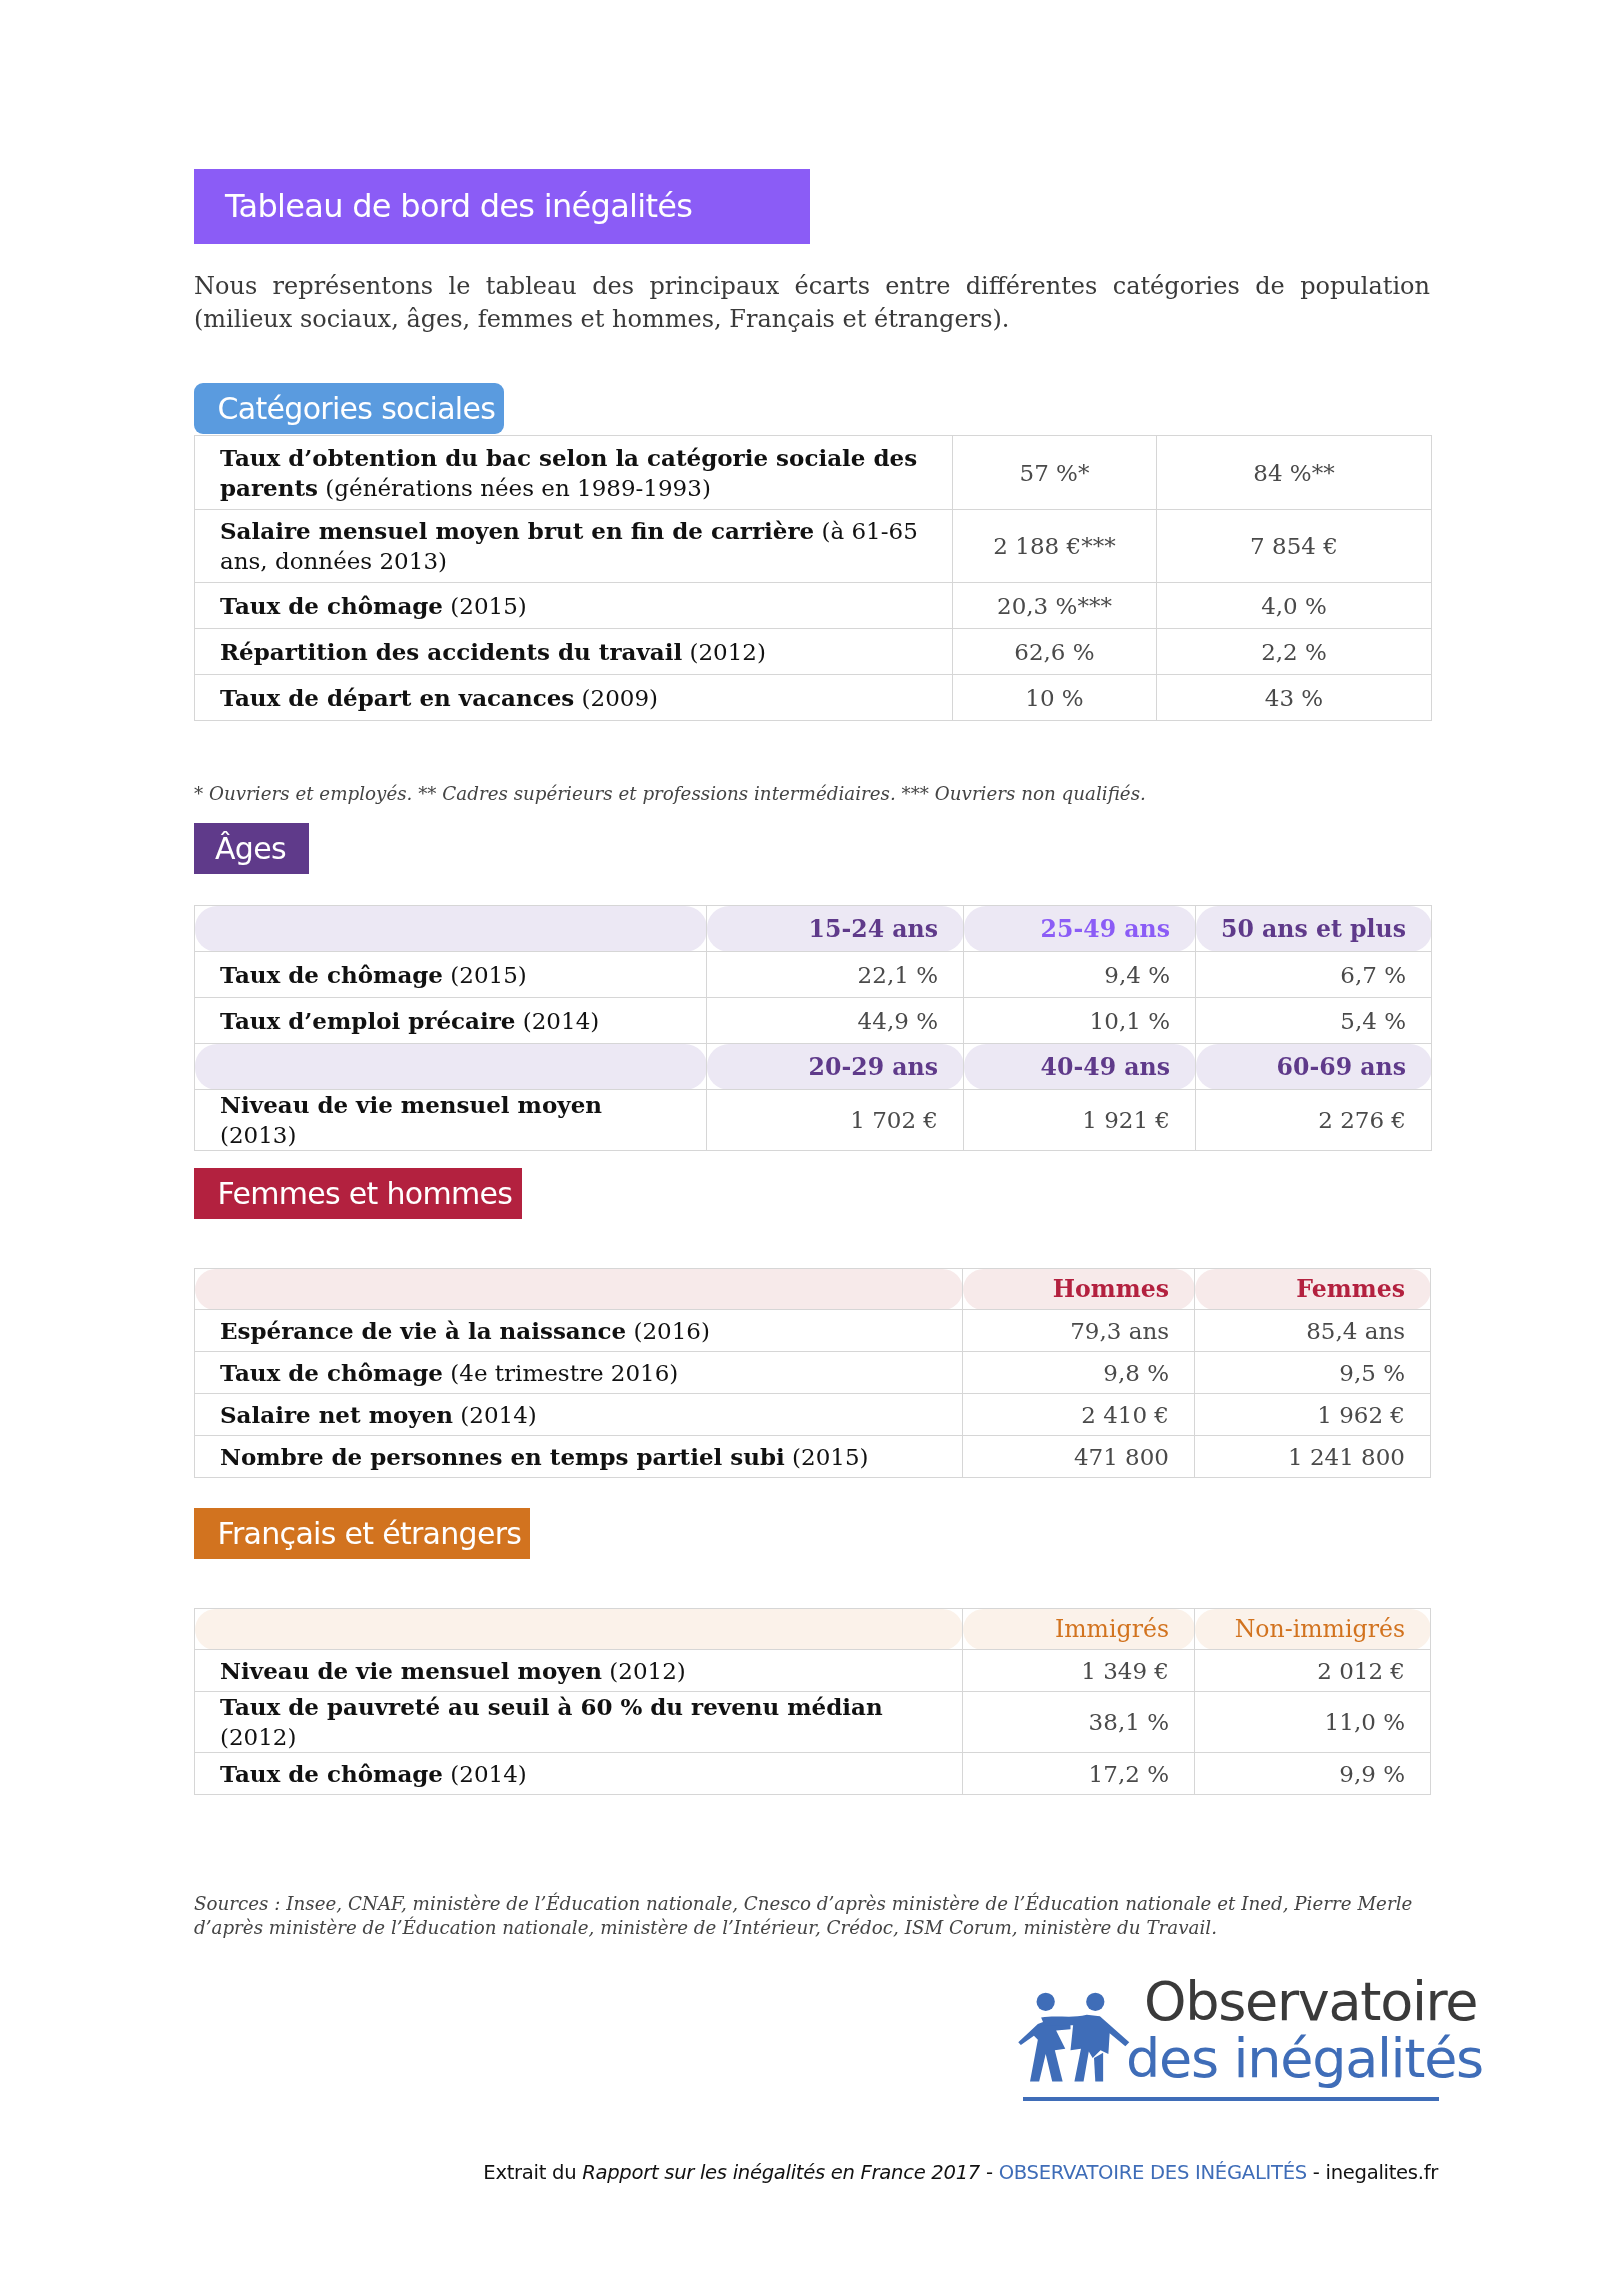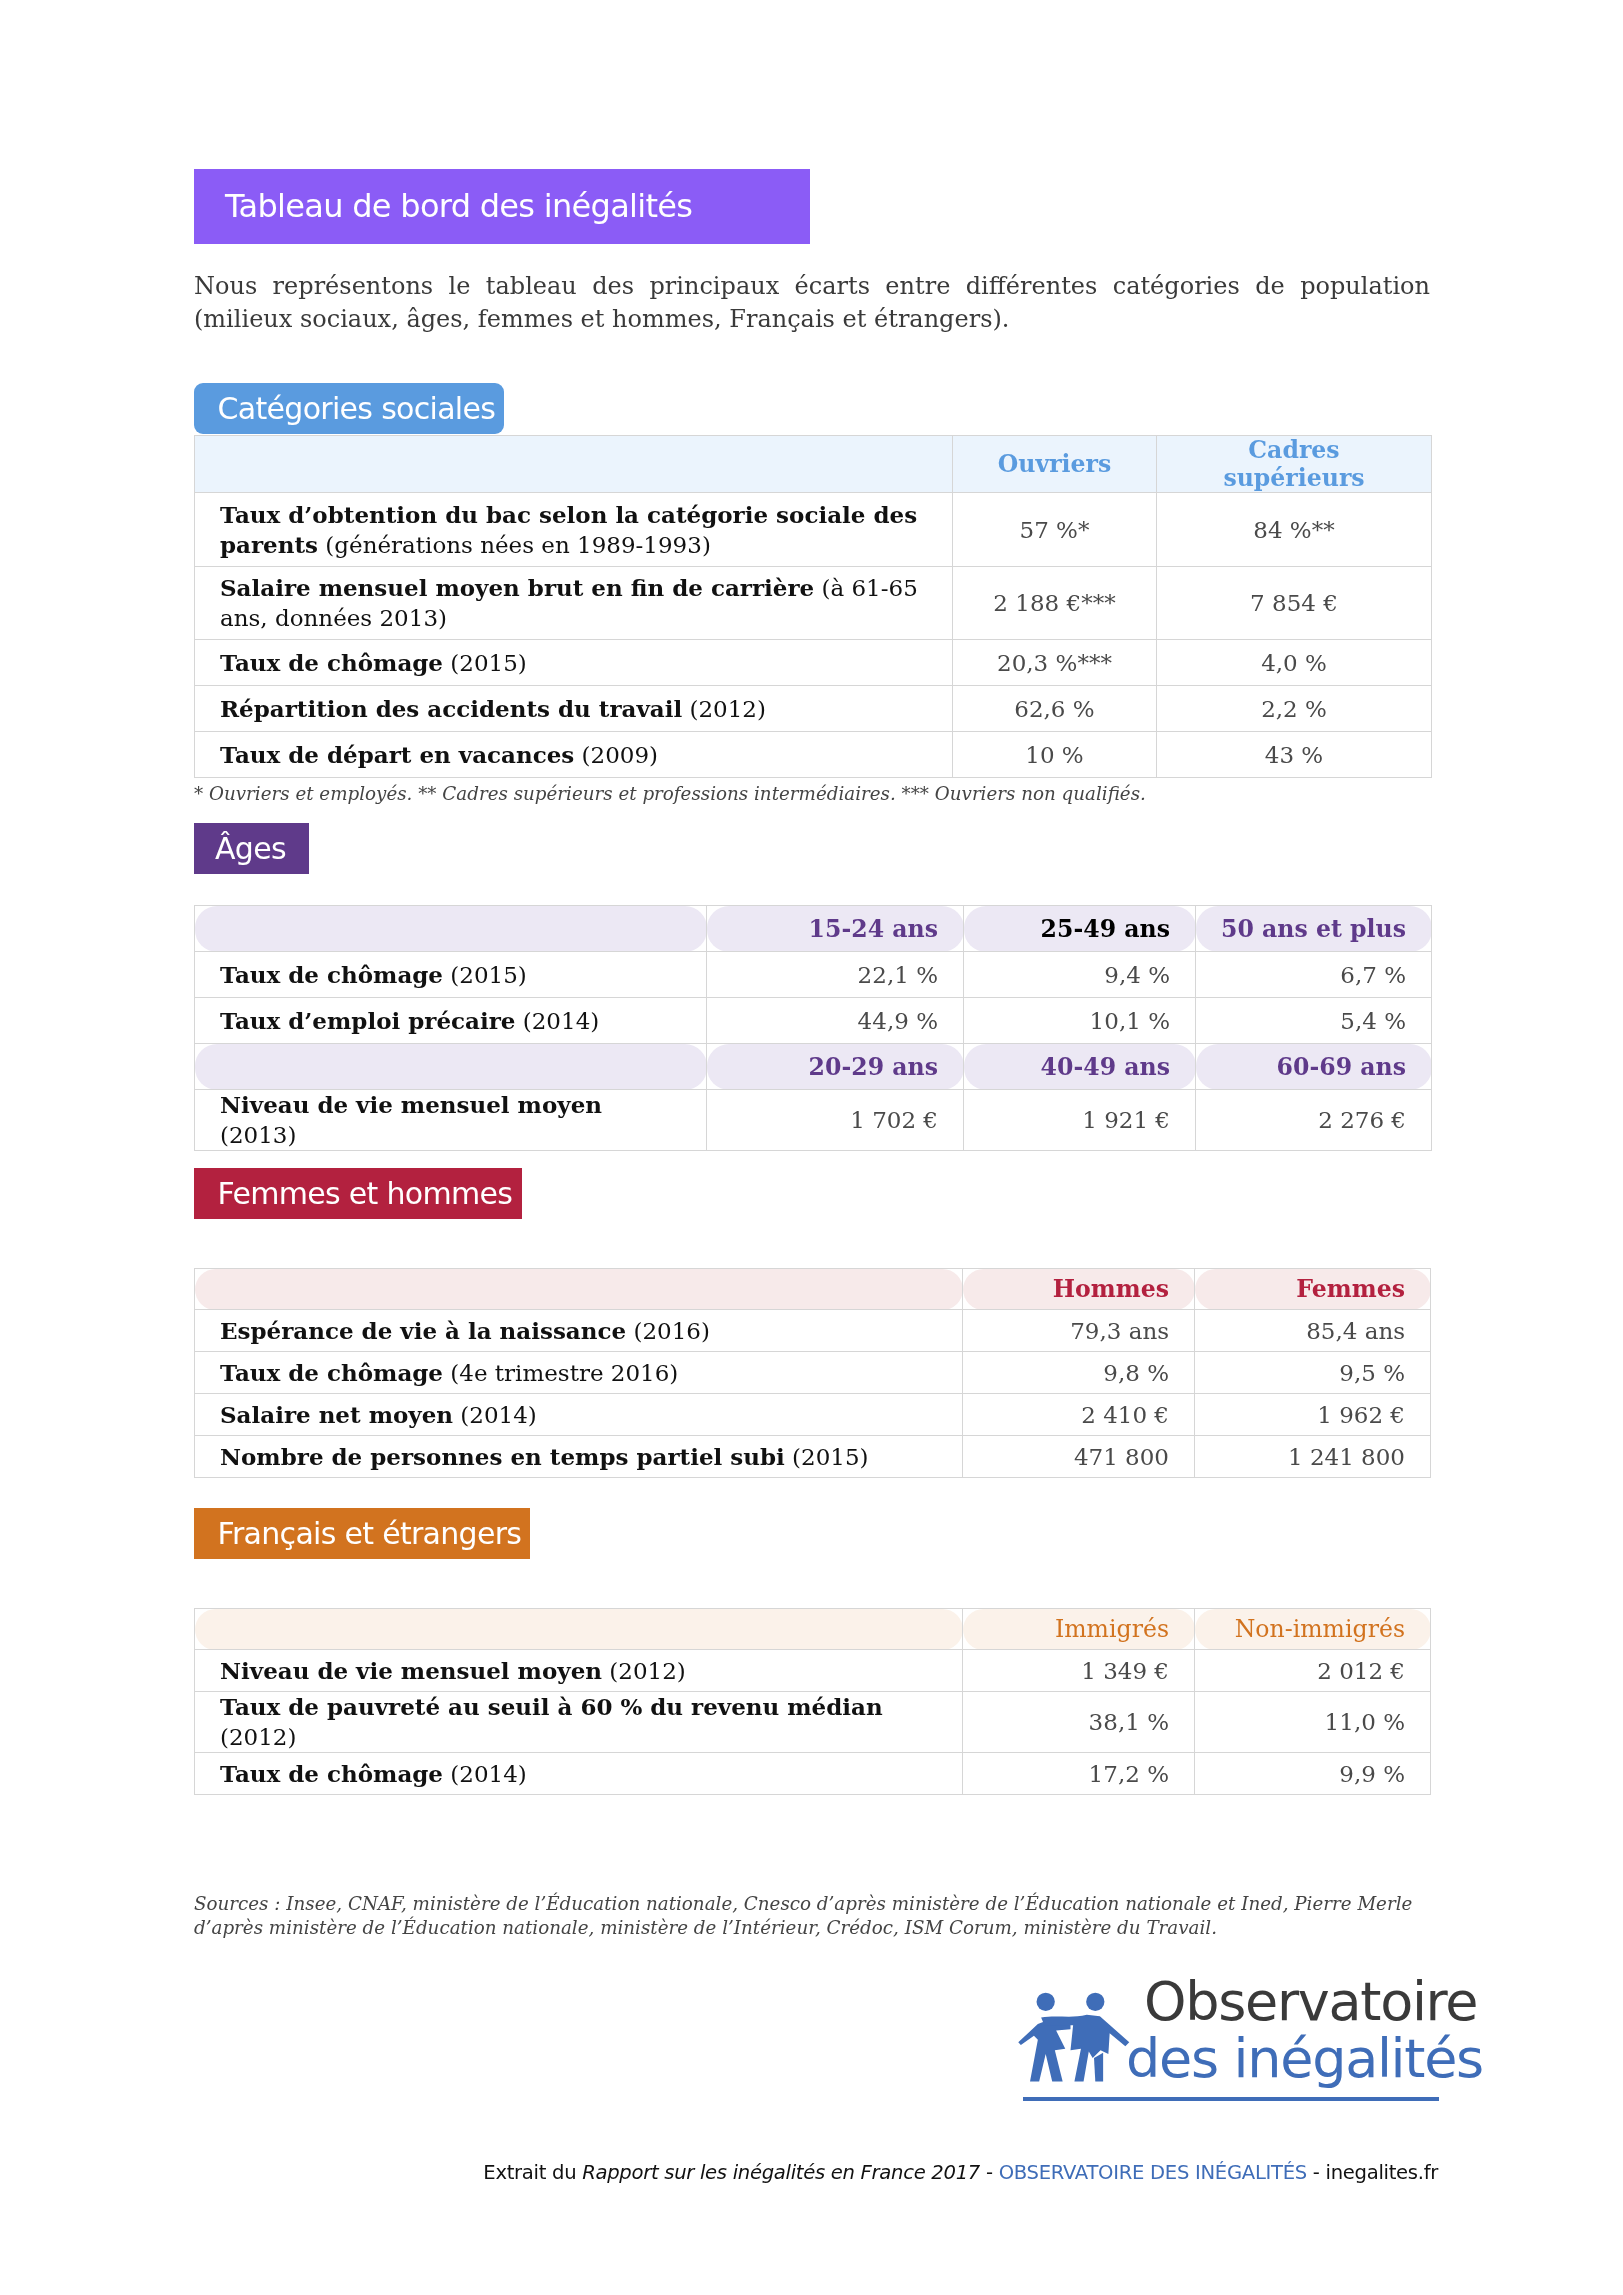--- a/index.html
+++ b/index.html
@@ -47,25 +47,20 @@
 
 <div class="abs sec-header" style="left:194px; top:383px; width:310px; background:#5a9bdf;border-radius:9px;">Catégories sociales</div>
 
 <table class="data center" style="top:435px;">
   <colgroup>
       <col style="width:758px">
       <col style="width:204px">
       <col style="width:275px">
     </colgroup>
   <tbody>
-      <tr style="height:47px; background:#ebf4fd;">
-    <th></th>
-    <th style="color:#5a9bdf;">Ouvriers</th>
-    <th style="color:#5a9bdf;">Cadres supérieurs</th>
-  </tr>
   <tr style="height:74px;">
     <td class="label"><b>Taux d’obtention du bac selon la catégorie sociale des parents</b><span class="paren"> (générations nées en 1989-1993)</span></td>
     <td class="val">57 %*</td>
     <td class="val">84 %**</td>
   </tr>
   <tr style="height:73px;">
     <td class="label"><b>Salaire mensuel moyen brut en fin de carrière</b><span class="paren"> (à 61-65 ans, données 2013)</span></td>
     <td class="val">2 188 €***</td>
     <td class="val">7 854 €</td>
   </tr>
@@ -94,21 +89,21 @@
   <colgroup>
       <col style="width:512px">
       <col style="width:257px">
       <col style="width:232px">
       <col style="width:236px">
     </colgroup>
   <tbody>
       <tr style="height:46px; background:#ece8f4;">
     <th></th>
     <th style="color:#5f3a8a;">15-24 ans</th>
-    <th style="color:#000000;margin-top:12px;">25-49 ans</th>
+    <th style="color:#8b5cf6;margin-top:12px;">25-49 ans</th>
     <th style="color:#5f3a8a;">50 ans et plus</th>
   </tr>
   <tr style="height:46px;">
     <td class="label"><b>Taux de chômage</b><span class="paren"> (2015)</span></td>
     <td class="val">22,1 %</td>
     <td class="val">9,4 %</td>
     <td class="val">6,7 %</td>
   </tr>
   <tr style="height:46px;">
     <td class="label"><b>Taux d’emploi précaire</b><span class="paren"> (2014)</span></td>

